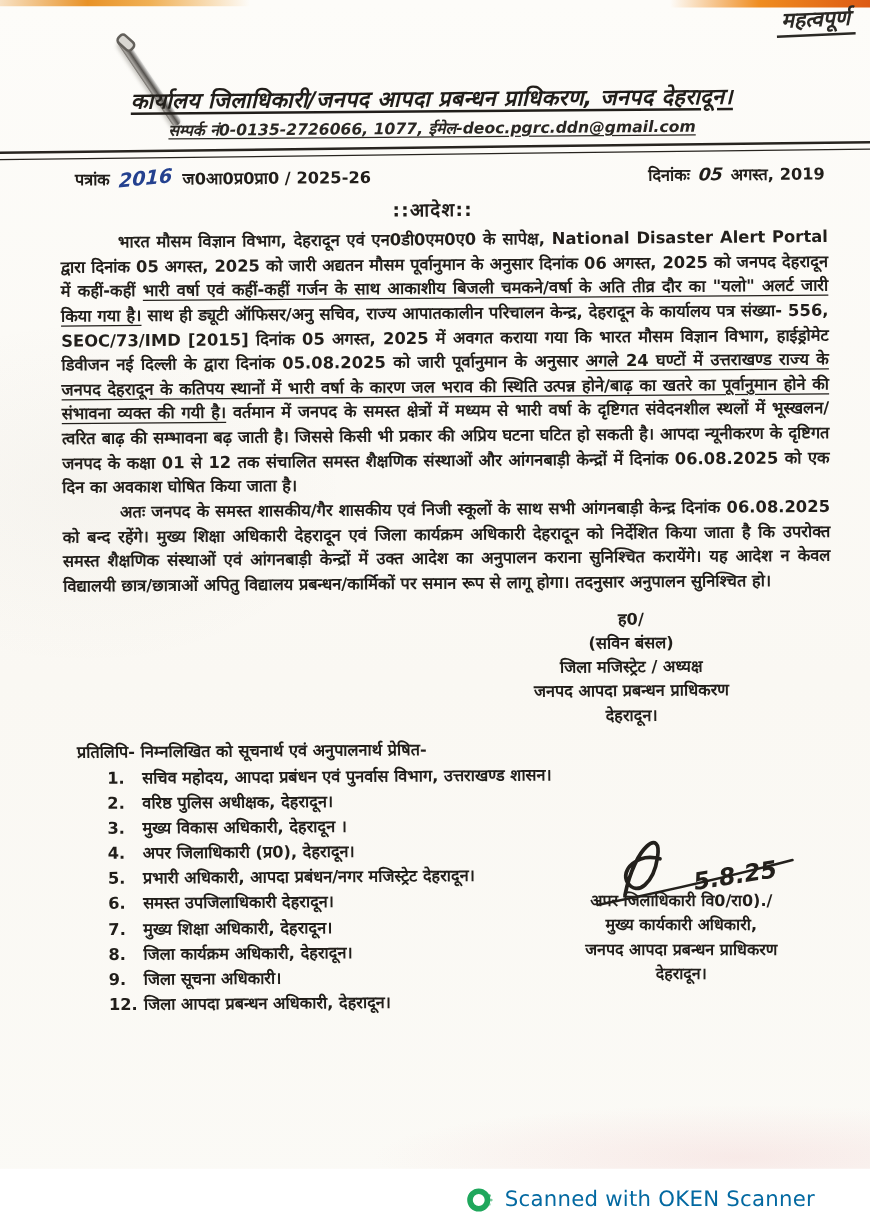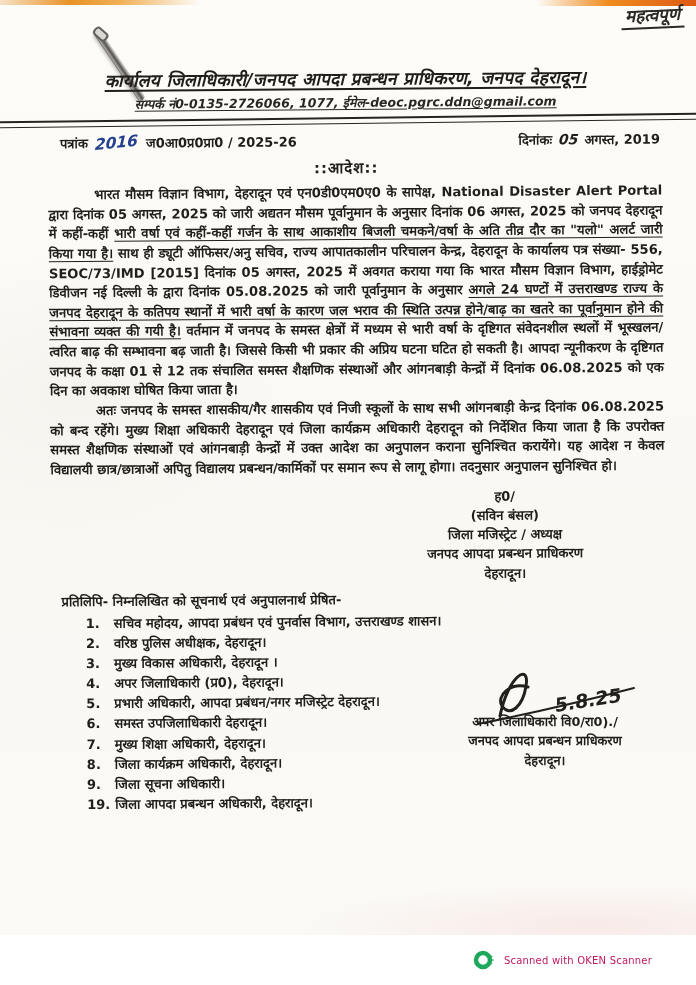--- a/index.html
+++ b/index.html
@@ -53,21 +53,21 @@
   .copy-row{display:flex;line-height:1.55;padding-left:24px;}
   .copy-num{width:28px;flex:none;}
   .sig-secondary{position:absolute;top:712px;right:26px;width:250px;text-align:center;
     font-weight:bold;font-size:12.8px;line-height:1.52;}
   .sig-scribble{position:absolute;top:-52px;left:18px;pointer-events:none;}
   .sig-scribble text{font-family:"DejaVu Sans",sans-serif;font-style:italic;font-weight:bold;
     font-size:19px;fill:#23201c;}
   .footer-bar{position:absolute;left:0;bottom:0;width:100%;height:50px;background:#ffffff;
     display:flex;align-items:center;justify-content:flex-end;gap:9px;
     padding-right:44px;box-sizing:border-box;}
-  .footer-text{font-size:10px;color:#be185d;letter-spacing:.2px;}
+  .footer-text{font-size:17px;color:#0369a1;letter-spacing:.2px;}
 </style>
 </head>
 <body>
 
 <div class="page">
   <div class="strip-left"></div>
   <div class="strip-right"></div>
   <div class="pin"></div>
   <div class="hw-important">महत्वपूर्ण</div>
 
@@ -139,33 +139,34 @@
       </div>
       <div class="copy-row">
         <span class="copy-num">8.</span>
         <span>जिला कार्यक्रम अधिकारी, देहरादून।</span>
       </div>
       <div class="copy-row">
         <span class="copy-num">9.</span>
         <span>जिला सूचना अधिकारी।</span>
       </div>
       <div class="copy-row">
-        <span class="copy-num">19.</span>
+        <span class="copy-num">12.</span>
         <span>जिला आपदा प्रबन्धन अधिकारी, देहरादून।</span>
       </div>
     </div>
   </div>
 
   <div class="sig-secondary">
     <svg class="sig-scribble" width="220" height="78" viewBox="0 0 220 78">
       <path d="M62,56 C70,16 92,2 88,26 C85,46 72,58 64,46 C58,36 72,22 90,27" fill="none" stroke="#23201c" stroke-width="3" stroke-linecap="round"></path>
       <path d="M40,64 C90,54 150,40 196,28" fill="none" stroke="#23201c" stroke-width="2" stroke-linecap="round"></path>
       <text x="118" y="52" transform="rotate(-9 118 52)">5.8.25</text>
     </svg>
     <div>अपर जिलाधिकारी वि0/रा0)./</div>
+    <div>मुख्य कार्यकारी अधिकारी,</div>
     <div>जनपद आपदा प्रबन्धन प्राधिकरण</div>
     <div>देहरादून।</div>
   </div>
 
   <div class="footer-bar">
     <svg width="22" height="22" viewBox="0 0 22 22">
       <circle cx="10" cy="11" r="7" fill="none" stroke="#1fa75c" stroke-width="4.5"></circle>
       <circle cx="18.5" cy="7.5" r="1.1" fill="#1fa75c" opacity="0.85"></circle>
       <circle cx="20" cy="11" r="1.1" fill="#1fa75c" opacity="0.6"></circle>
       <circle cx="18.5" cy="14.5" r="1.1" fill="#1fa75c" opacity="0.4"></circle>

